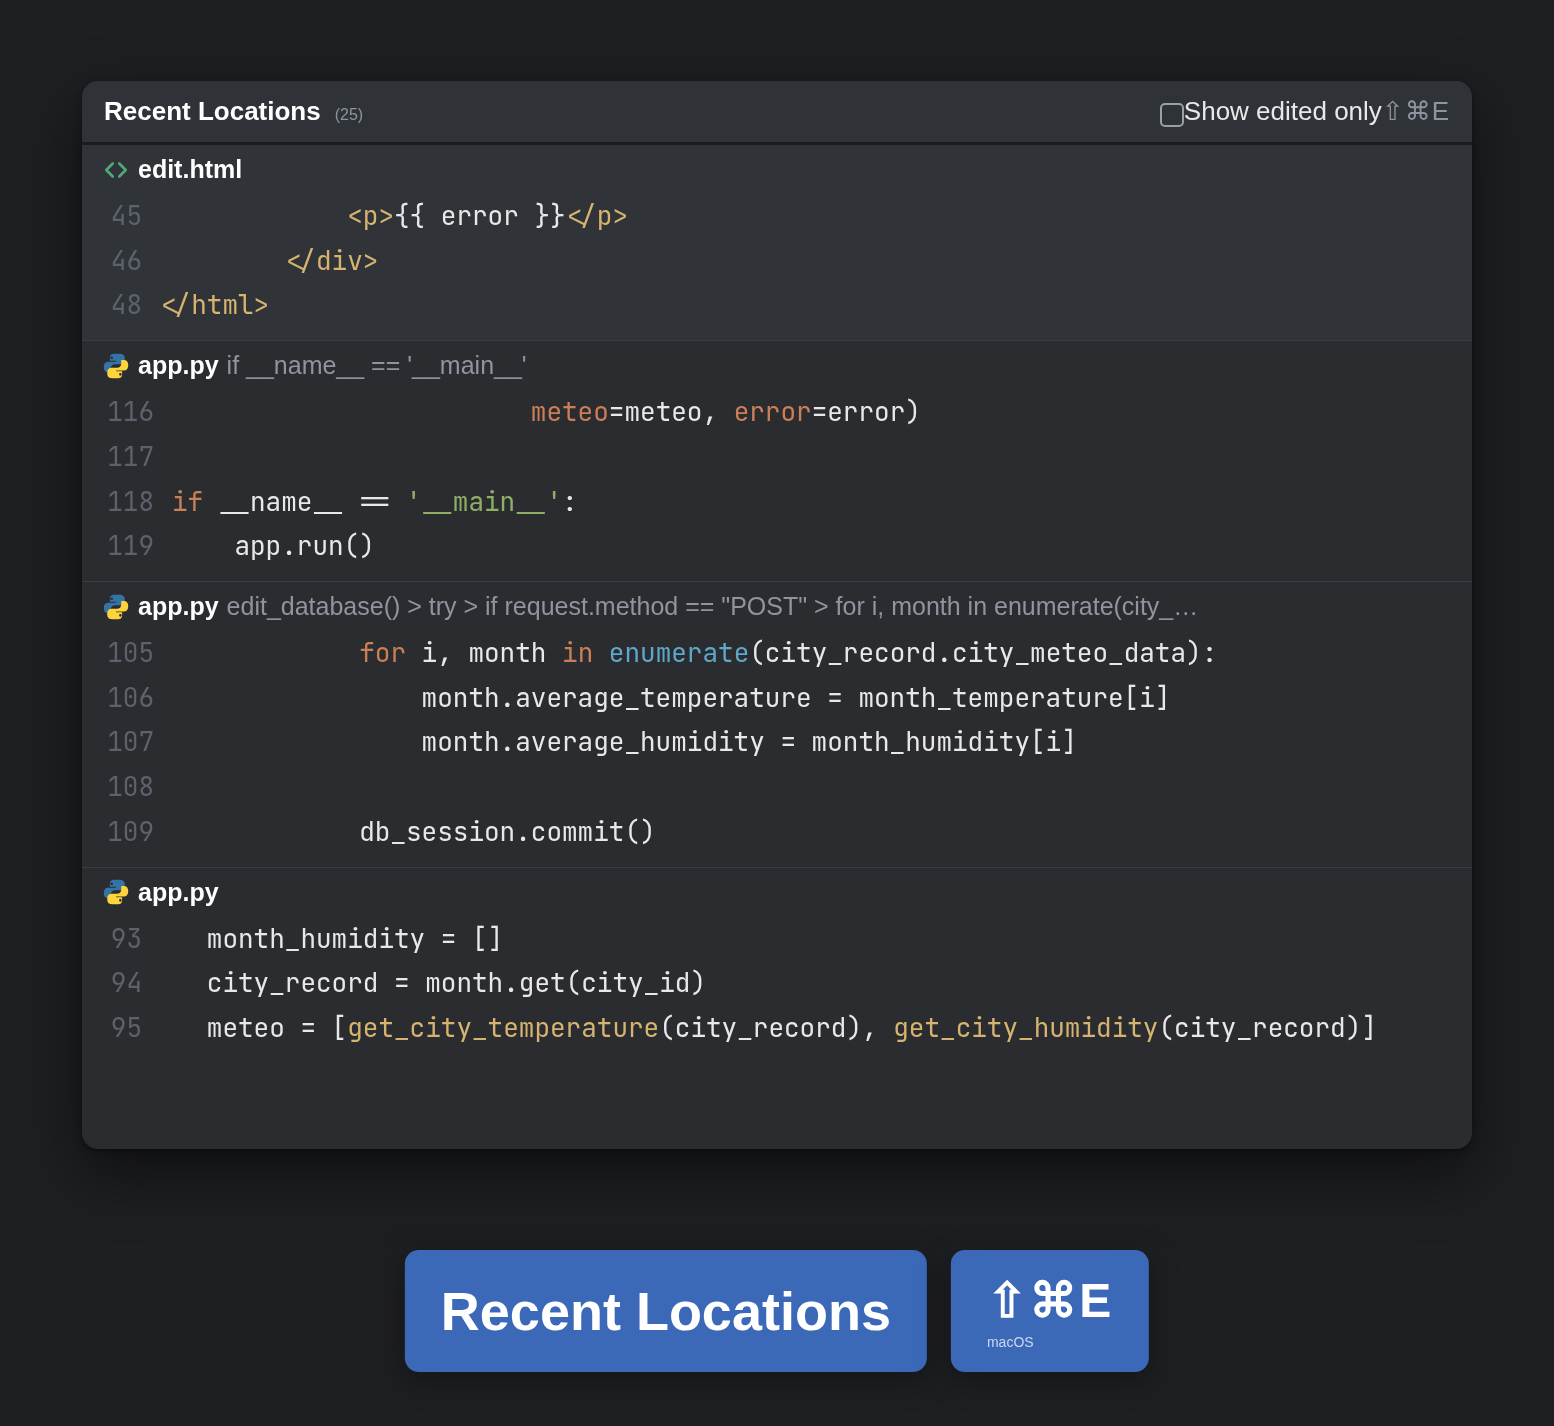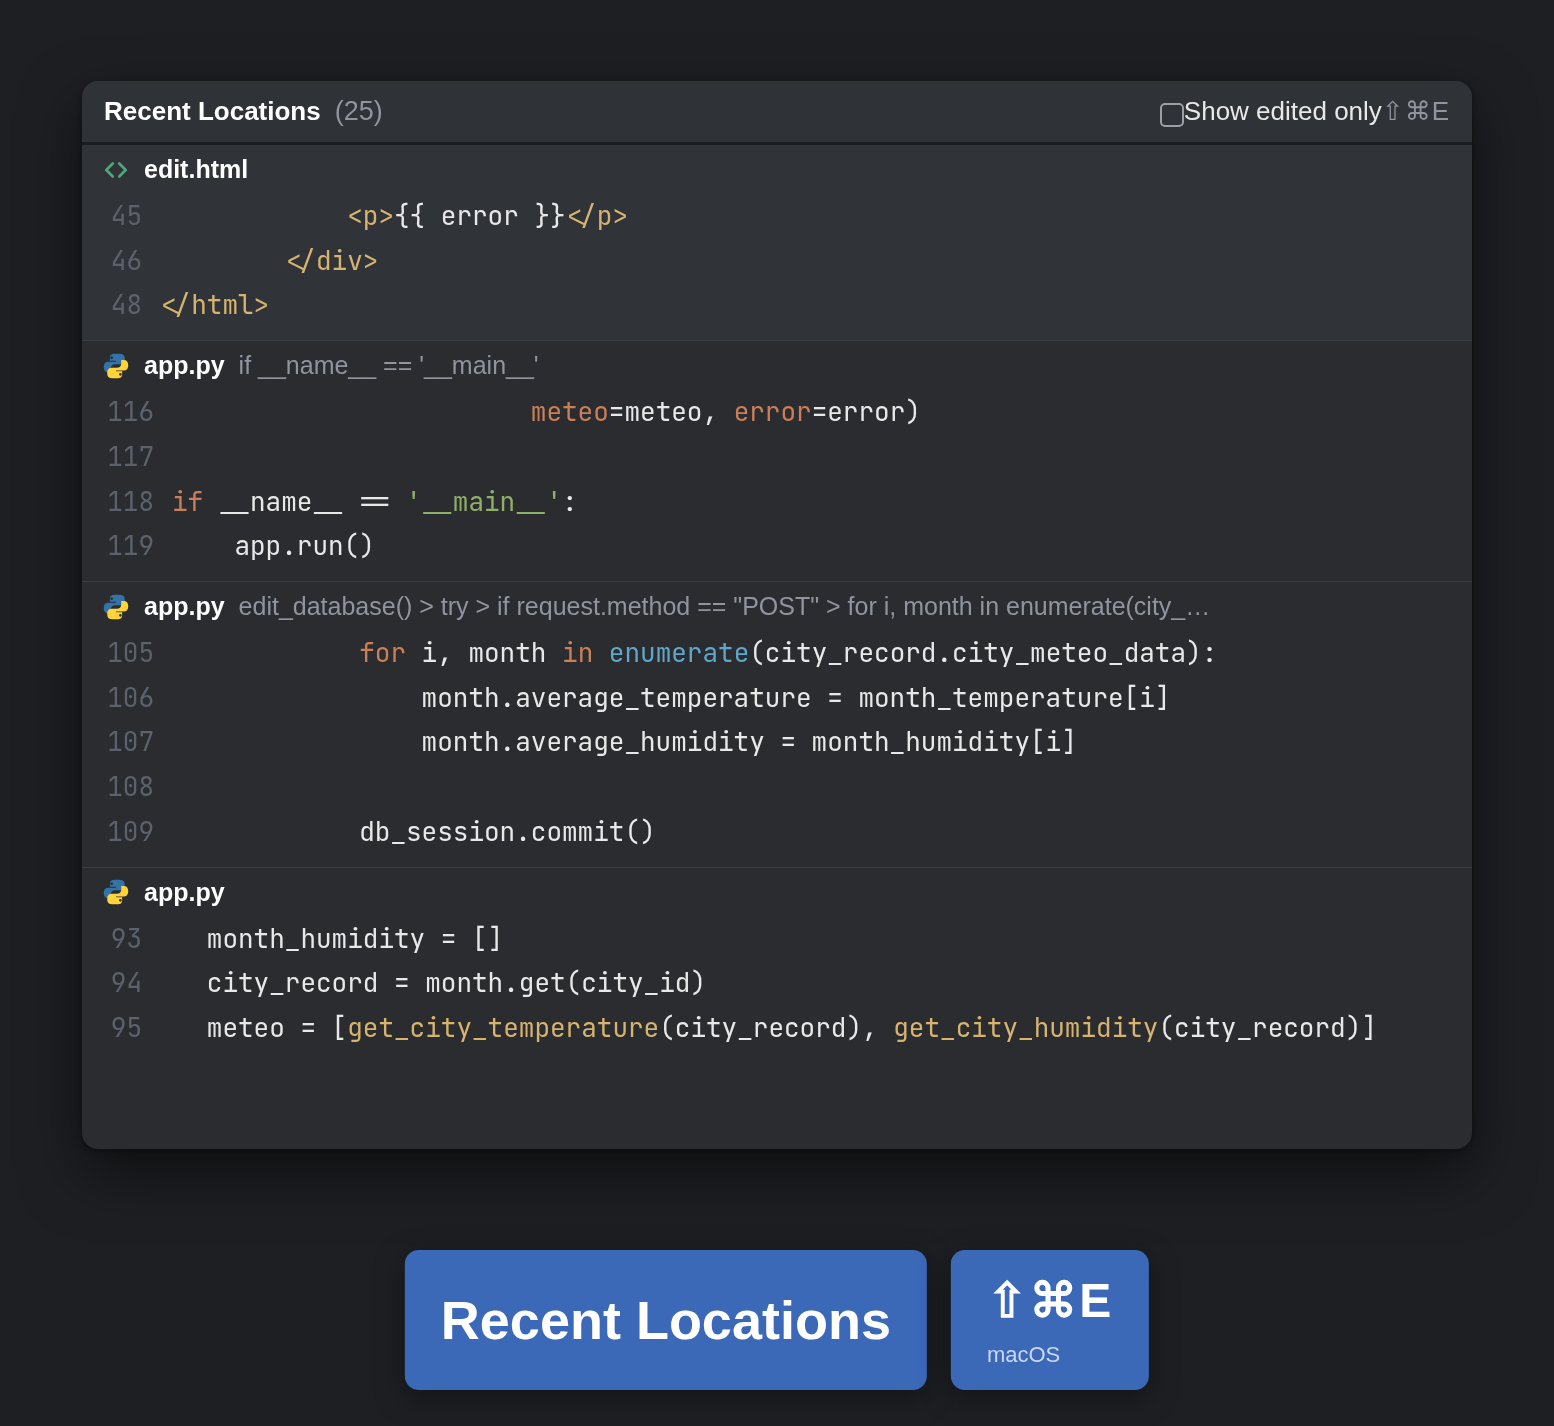--- a/index.html
+++ b/index.html
@@ -48,37 +48,37 @@
   }
   .popup-hdr{
     display:flex; align-items:center; justify-content:space-between;
     height:64px;
     padding:0 22px;
     background:var(--panel-hdr);
     border-bottom:3px solid #1b1c1f;
   }
   .hdr-left{display:flex; align-items:baseline; gap:14px}
   .title{font-size:26px; font-weight:700; color:var(--text-strong)}
-  .count{font-size:27px; color:var(--muted)}
+  .count{font-size:16px; color:var(--muted)}
   .hdr-right{display:flex; align-items:center; gap:0; font-size:26px}
   .chk{
     width:24px;height:24px;border:2px solid #9aa0a8;border-radius:5px;
     display:inline-block; position:relative; top:3px;
     background:transparent;
   }
   .shortcut{color:var(--muted); letter-spacing:1px}
 
   .body{flex:1; overflow:hidden; position:relative}
   .location{
     border-top:1px solid var(--border);
   }
   .location:first-child{border-top:none}
   .location.selected{background:var(--panel-row-sel)}
   .loc-hdr{
-    display:flex; align-items:center; gap:14px;
+    display:flex; align-items:center; gap:8px;
     padding:10px 20px 8px 20px;
     font-size:25px;
   }
   .file-icon{width:28px;height:28px; display:inline-flex; align-items:center; justify-content:center}
   .filename{font-weight:700; color:var(--text-strong)}
   .context{color:var(--muted); white-space:nowrap; overflow:hidden; text-overflow:ellipsis; flex:1}
 
   .code{
     font-family:"JetBrains Mono",Menlo,Consolas,monospace;
     font-size:26px;
@@ -115,21 +115,21 @@
   }
   .chip{
     background:var(--blue);
     border-radius:14px;
     padding:22px 36px;
     box-shadow:0 8px 30px rgba(0,0,0,.35);
     display:flex; flex-direction:column; align-items:flex-start; justify-content:center;
   }
   .chip.big .label{font-size:54px; font-weight:800; color:#fff}
   .chip.kbd .keys{font-size:48px; font-weight:800; color:#fff; letter-spacing:2px}
-  .chip.kbd .os{font-size:22px; color:#c9d7ef; margin-top:14px}
+  .chip.kbd .os{font-size:14px; color:#c9d7ef; margin-top:6px}
 
   
   .py-icon svg, .html-icon svg{display:block}
 </style>
 </head>
 <body>
 
 <div class="popup">
   <div class="popup-hdr">
     <div class="hdr-left">

